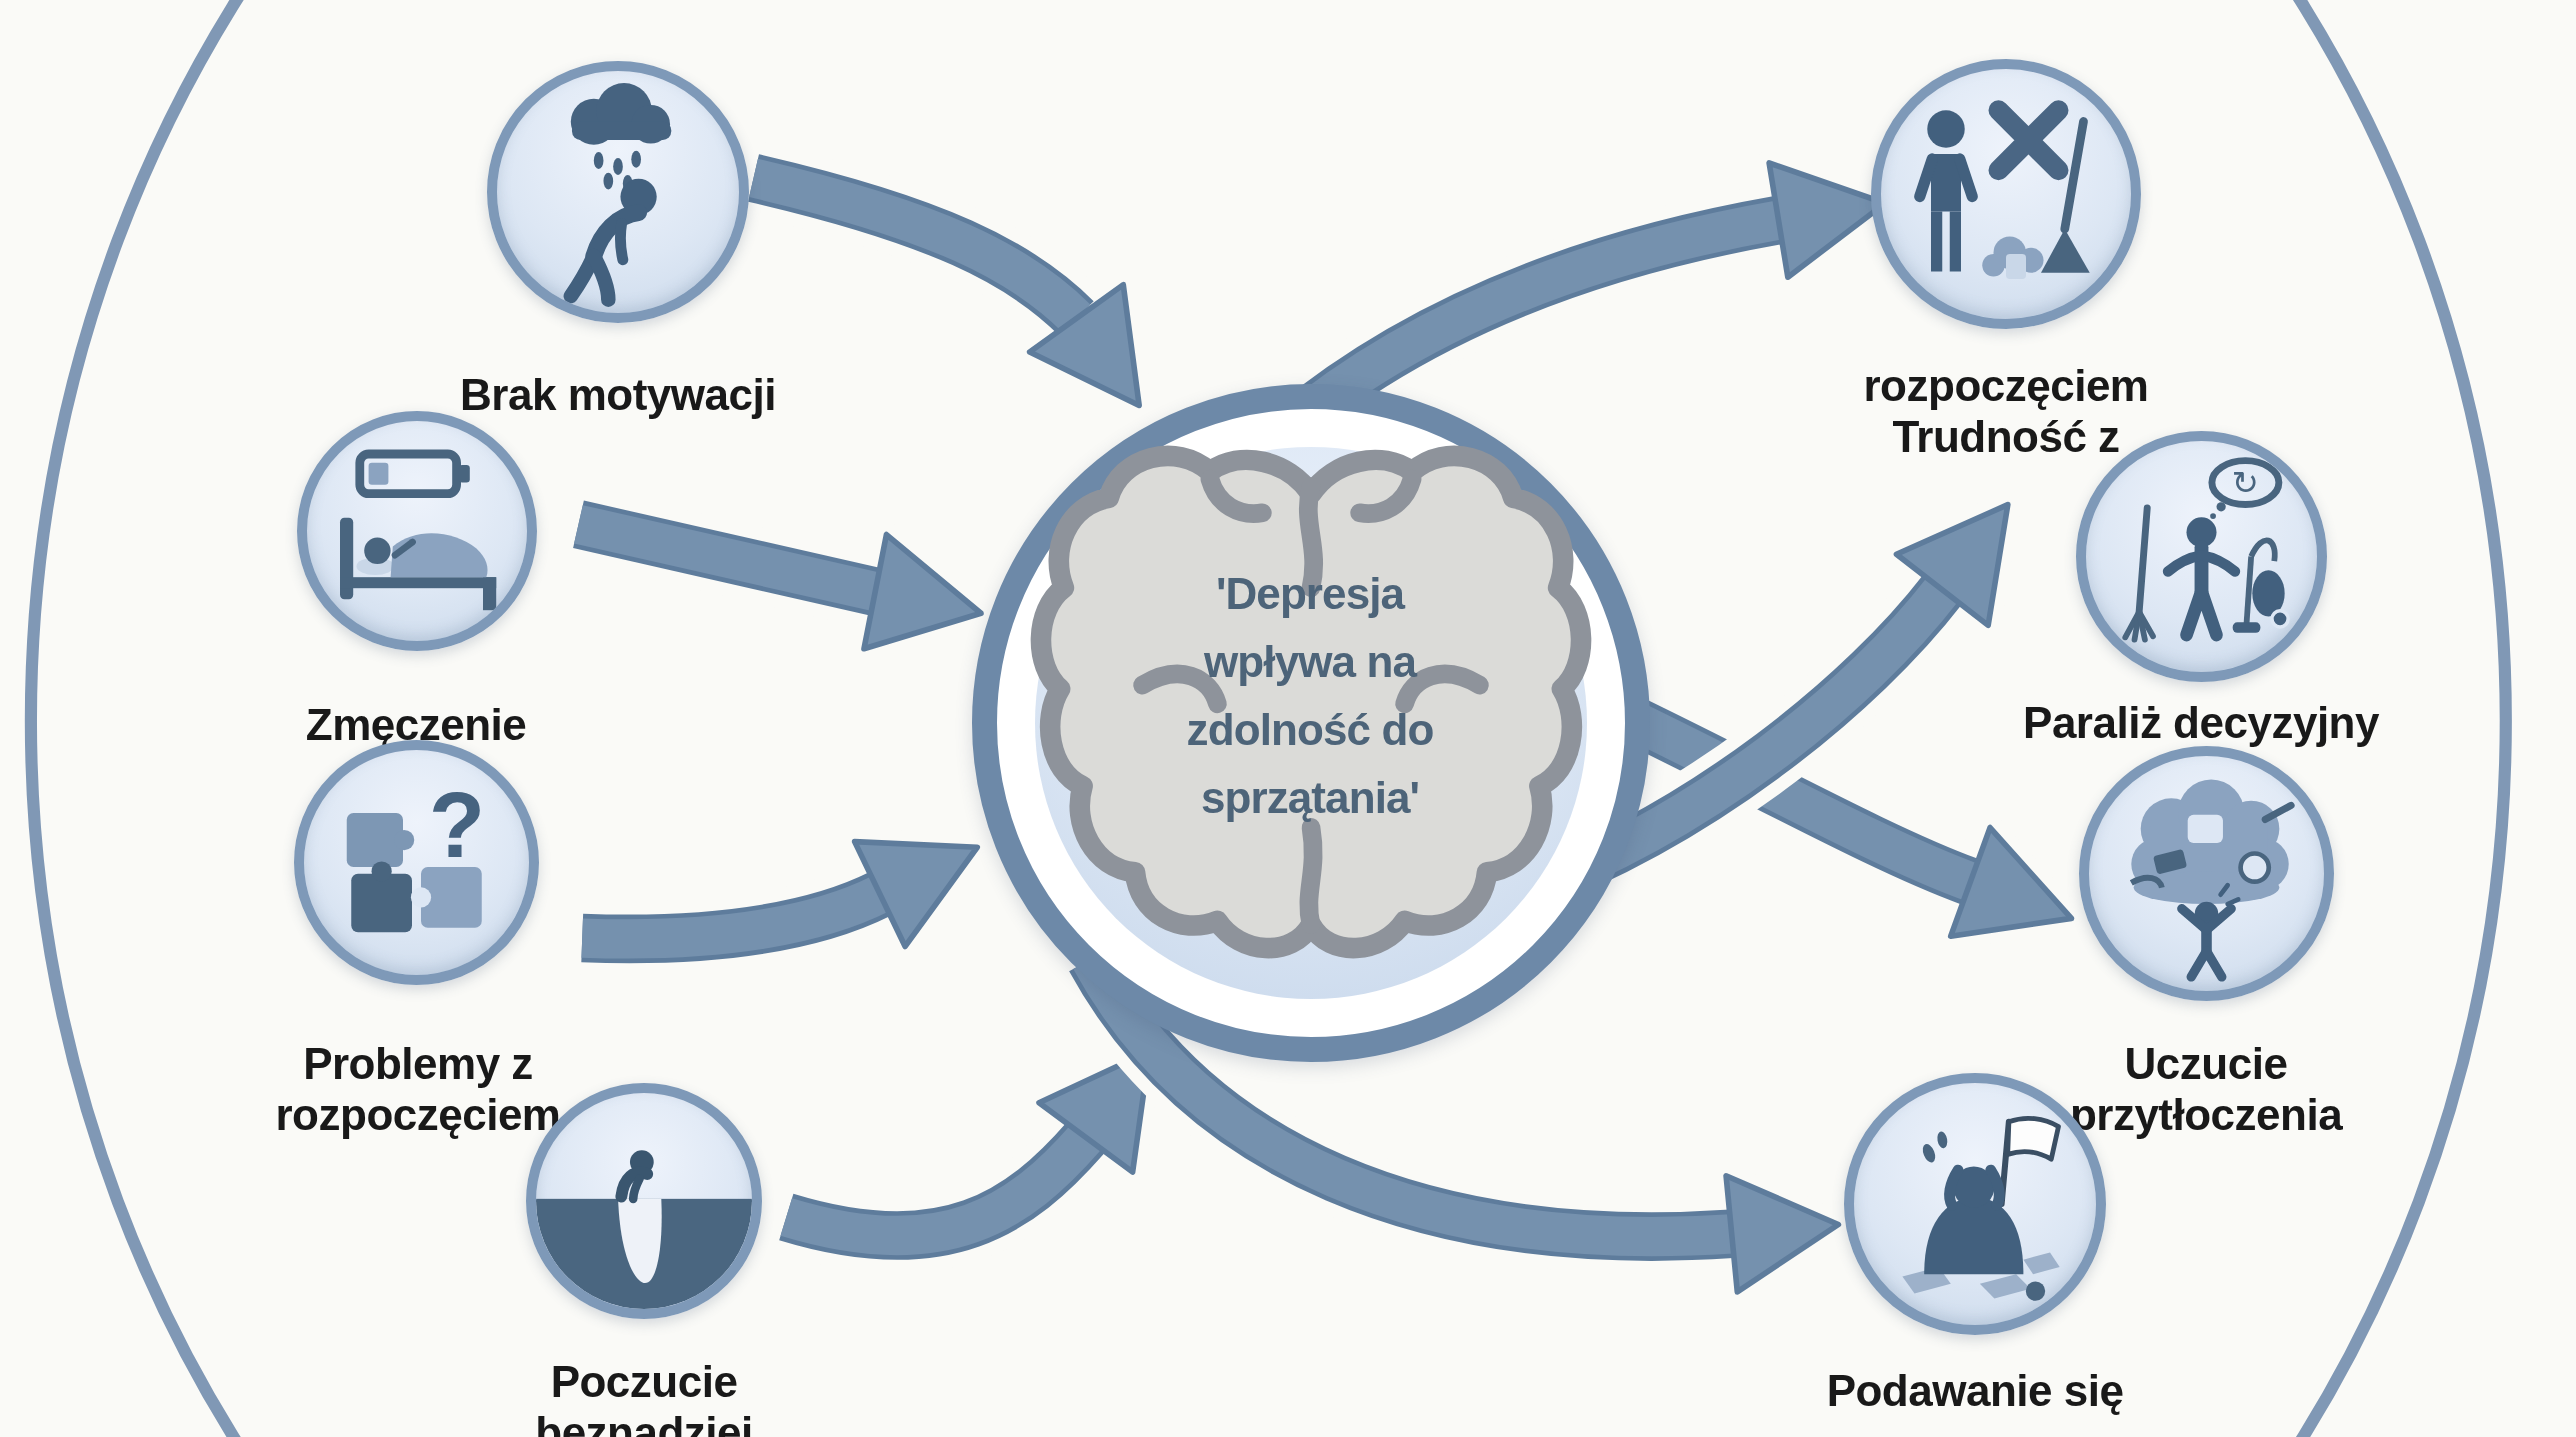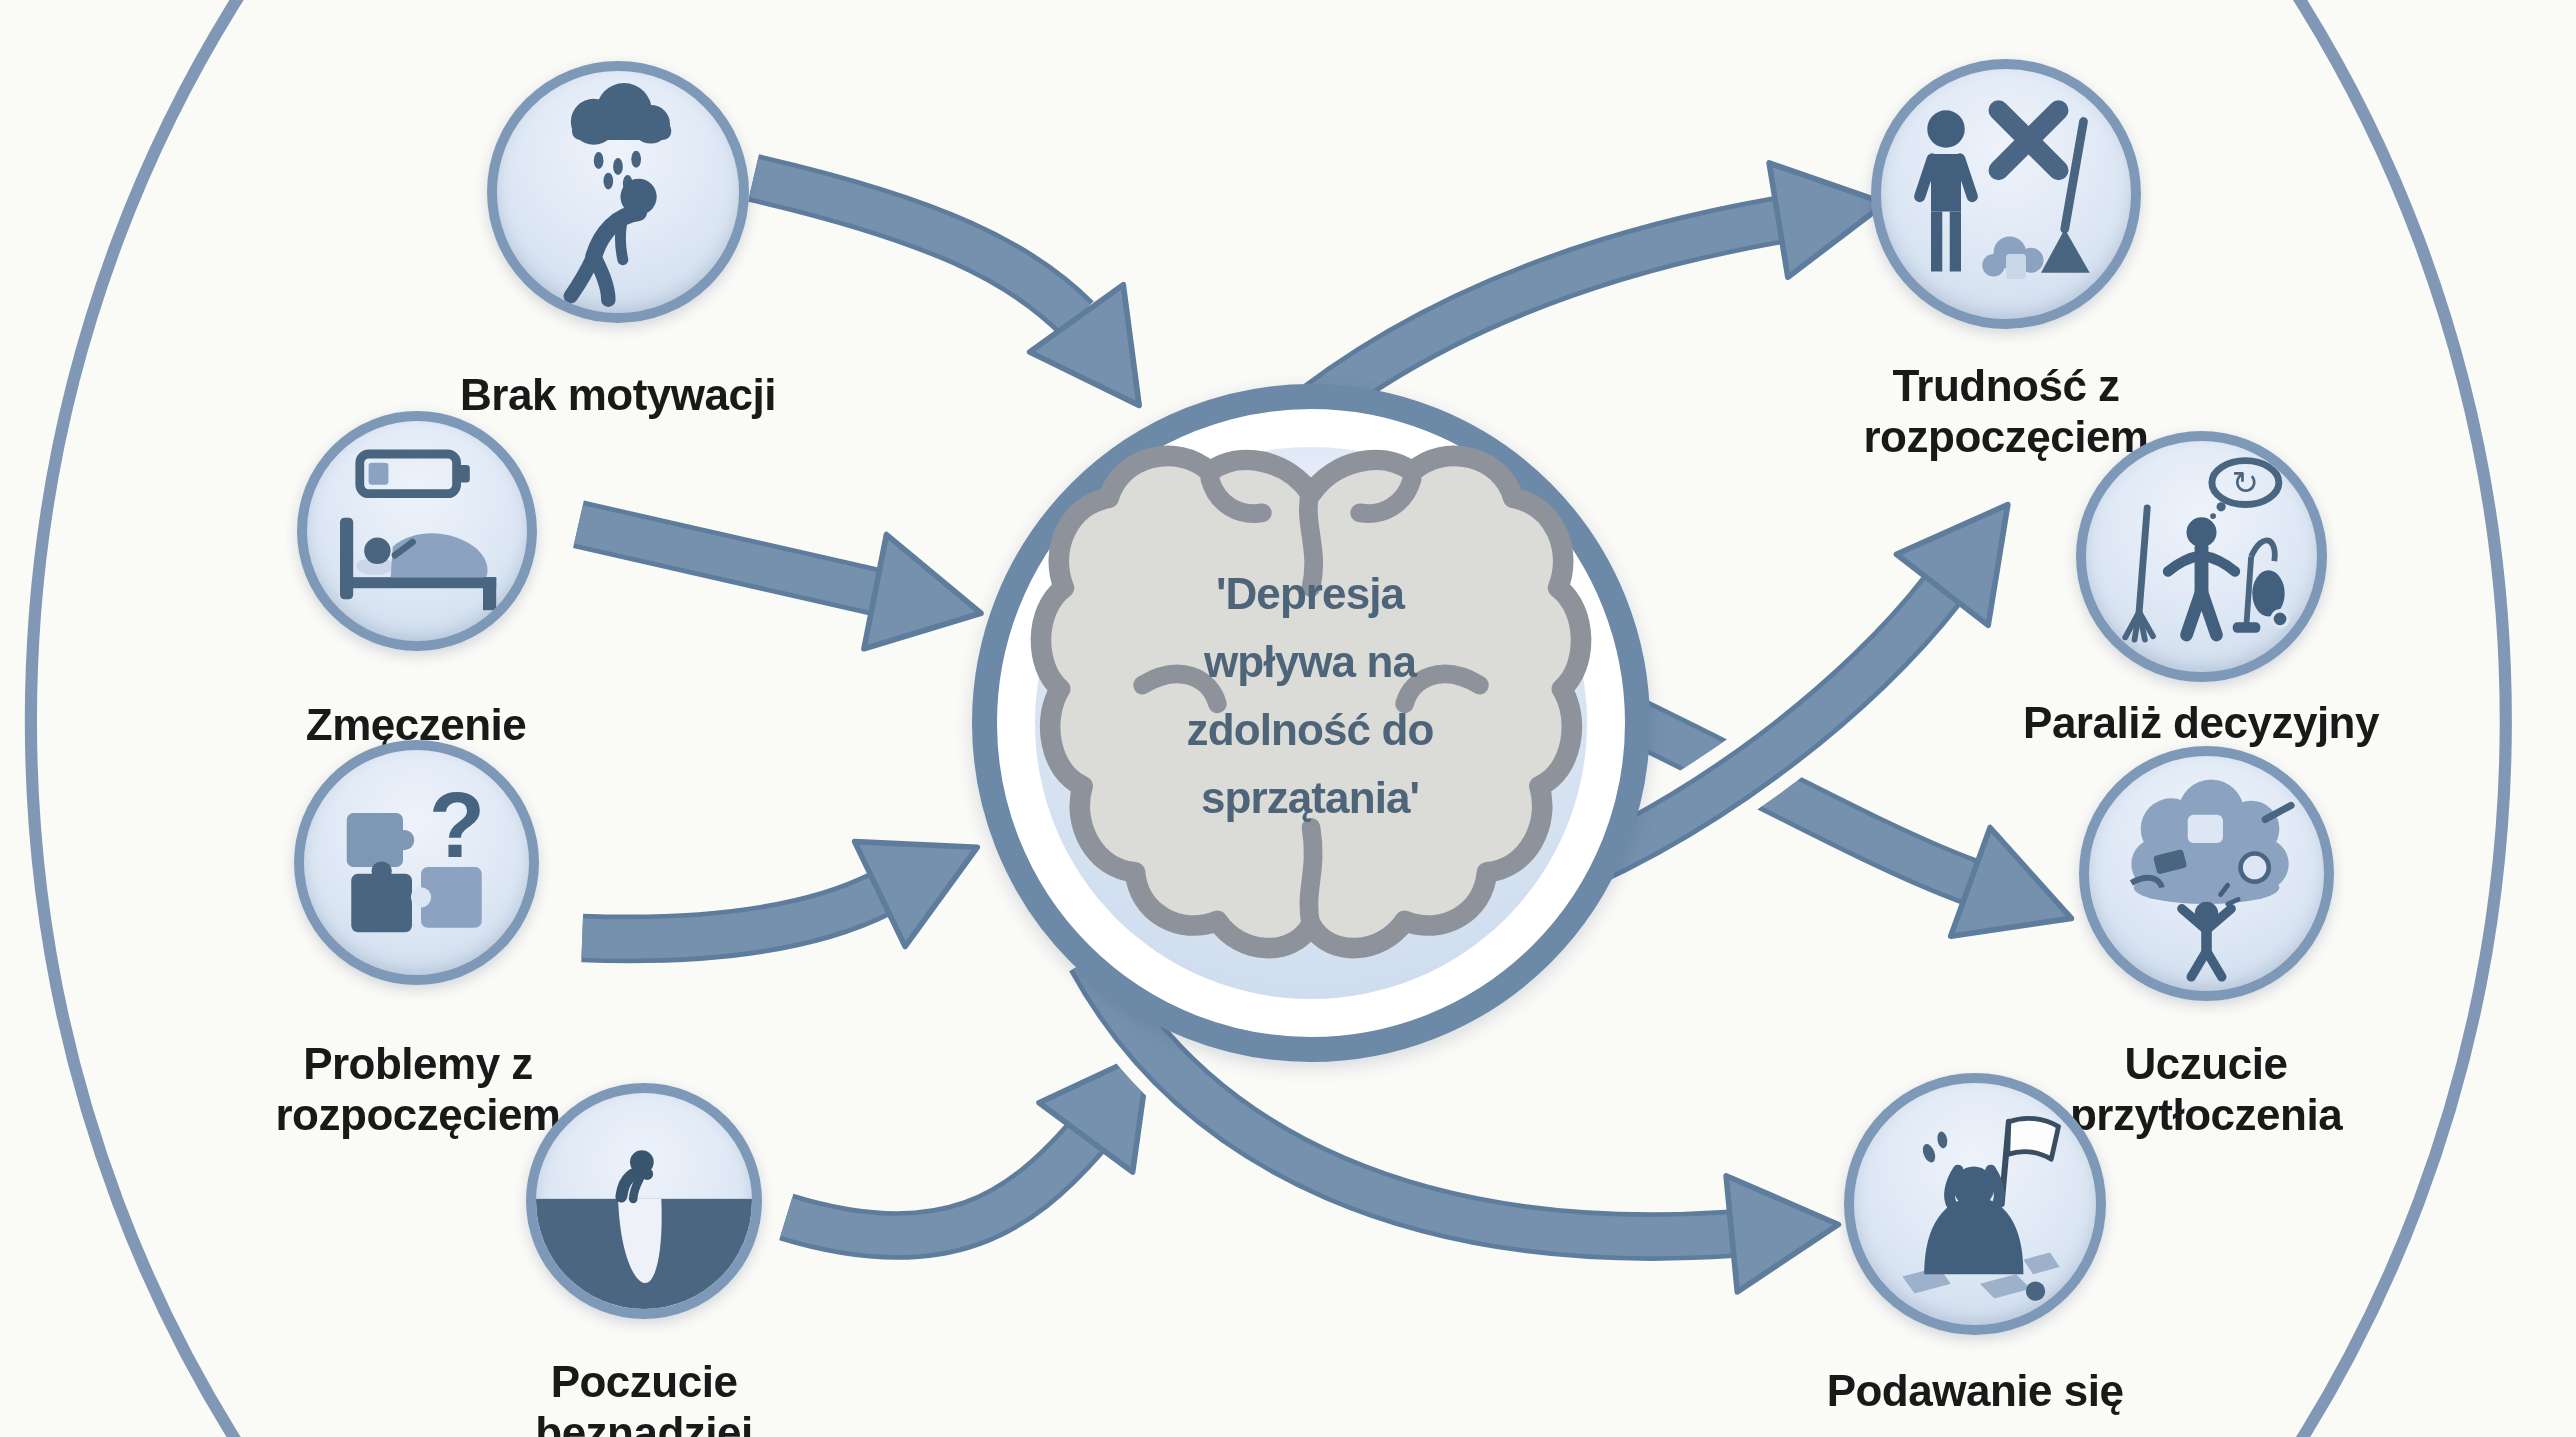--- a/index.html
+++ b/index.html
@@ -223,22 +223,22 @@
       <path d="M94 33 L142 81 M142 33 L94 81" stroke="#4a6684" stroke-width="16" stroke-linecap="round" fill="none"></path>
       <path d="M162 42 L147 128" stroke="#49657f" stroke-width="7" stroke-linecap="round" fill="none"></path>
       <path d="M147 128 L128 163 L167 163 Z" fill="#49657f"></path>
       <circle cx="103" cy="147" r="13" fill="#8ba3c0"></circle>
       <circle cx="120" cy="153" r="10" fill="#8ba3c0"></circle>
       <circle cx="90" cy="157" r="9" fill="#8ba3c0"></circle>
       <rect x="100" y="148" width="16" height="20" rx="3" fill="#c9d7e8"></rect>
     </svg>
   </div>
   <div class="label" style="left:1744px;top:324px;">
+    <span>rozpoczęciem</span>
     <span>Trudność z</span>
-    <span>rozpoczęciem</span>
   </div>
 
   <div class="node" style="left:2076px;top:431px;width:251px;height:251px;">
     <svg class="icon" viewBox="0 0 200 200">
       <ellipse cx="138" cy="36" rx="29" ry="19" fill="none" stroke="#49657f" stroke-width="6"></ellipse>
       <text x="138" y="46" font-size="28" text-anchor="middle" fill="#49657f" font-family="DejaVu Sans, sans-serif">↻</text>
       <circle cx="117" cy="57" r="4" fill="#49657f"></circle>
         <circle cx="110" cy="65" r="2.5" fill="#49657f"></circle>
       <circle cx="100" cy="79" r="13" fill="#42607e"></circle>
       <g fill="none" stroke="#42607e" stroke-linecap="round">

